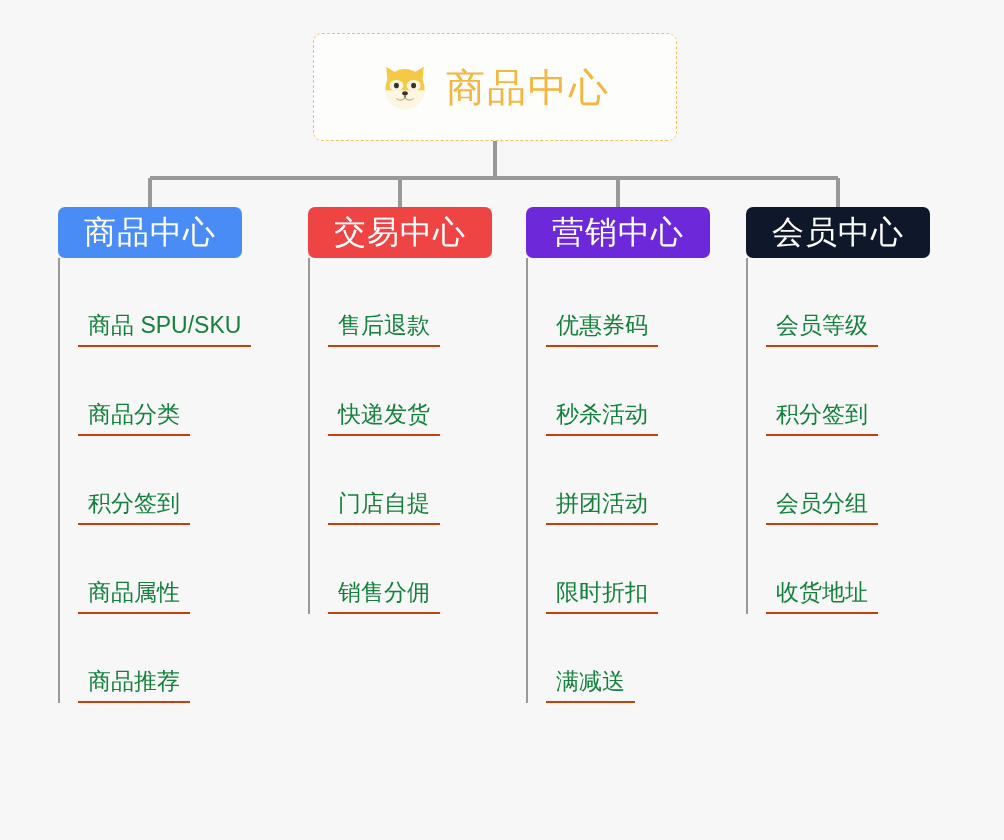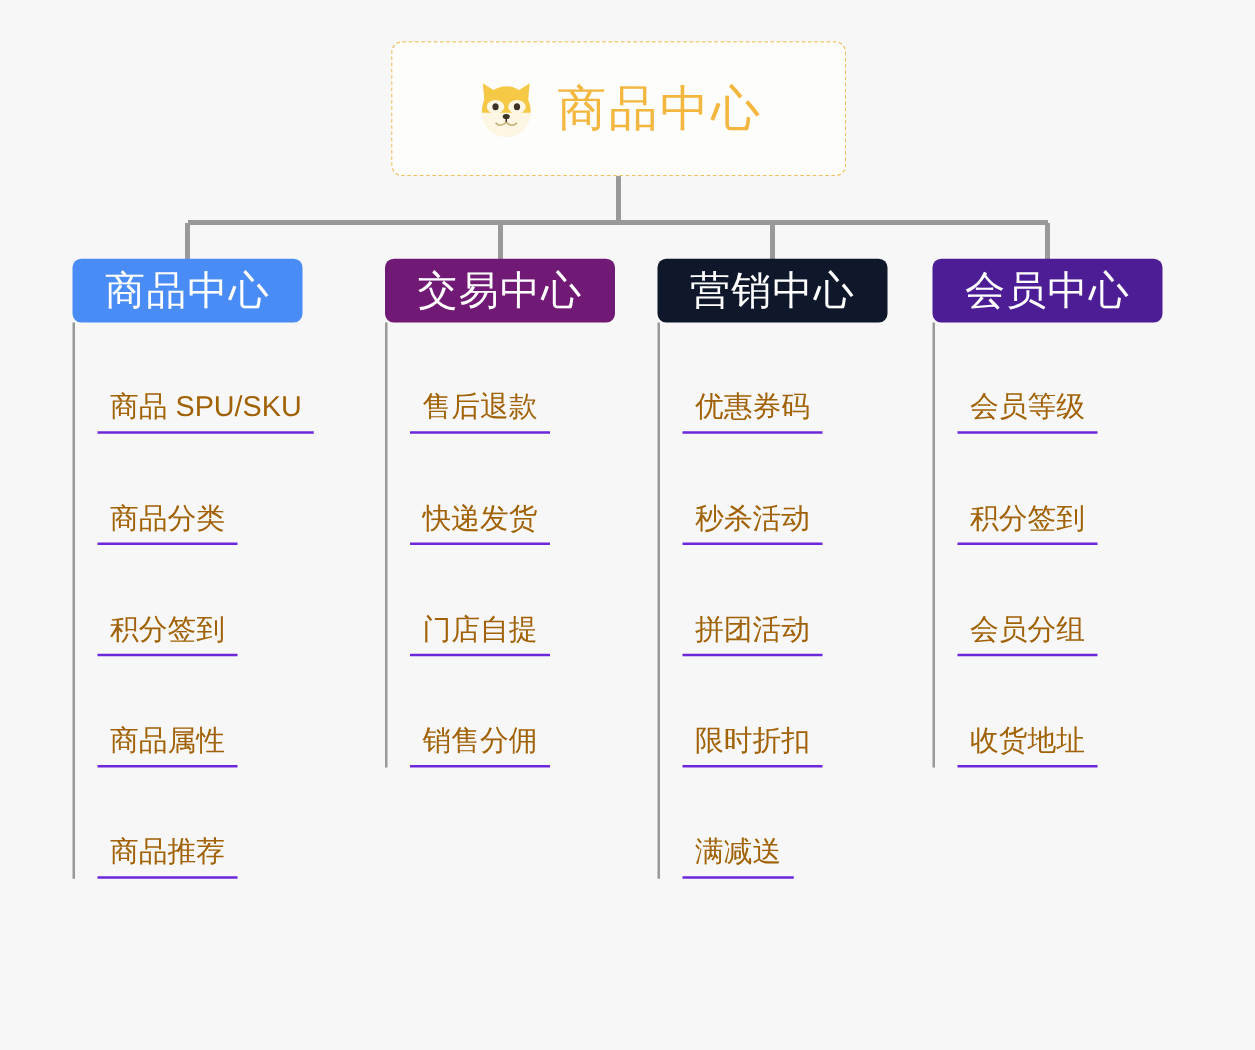--- a/index.html
+++ b/index.html
@@ -86,25 +86,25 @@
   }
   .leaf-item {
     position: relative;
     height: 89px;
     box-sizing: border-box;
     display: flex;
     align-items: flex-end;
   }
   .leaf-label {
     font-size: 23px;
-    color: #a16207;
+    color: #15803d;
     line-height: 1;
     padding: 0 10px 8px 10px;
     margin-left: 20px;
-    border-bottom: 2px solid #6d28d9;
+    border-bottom: 2px solid #c2410c;
     white-space: nowrap;
   }
 
   
   .spine {
     position: absolute;
     left: 0;
     top: 0;
     bottom: 0;
     width: 2px;
@@ -174,60 +174,60 @@
           </div>
           <div class="leaf-item">
             <span class="leaf-label">商品属性</span>
           </div>
           <div class="leaf-item">
             <span class="leaf-label">商品推荐</span>
           </div>
         </div>
       </div>
       <div class="branch" style="left: 308px; width: 184px;">
-        <div class="branch-header" style="background: #701a75; width: 184px;">交易中心</div>
+        <div class="branch-header" style="background: #ef4444; width: 184px;">交易中心</div>
         <div class="leaf-list">
           <div class="spine"></div>
           <div class="leaf-item">
             <span class="leaf-label">售后退款</span>
           </div>
           <div class="leaf-item">
             <span class="leaf-label">快递发货</span>
           </div>
           <div class="leaf-item">
             <span class="leaf-label">门店自提</span>
           </div>
           <div class="leaf-item">
             <span class="leaf-label">销售分佣</span>
           </div>
         </div>
       </div>
       <div class="branch" style="left: 526px; width: 184px;">
-        <div class="branch-header" style="background: #0f172a; width: 184px; text-align: center;">营销中心</div>
+        <div class="branch-header" style="background: #6d28d9; width: 184px; text-align: center;">营销中心</div>
         <div class="leaf-list">
           <div class="spine"></div>
           <div class="leaf-item">
             <span class="leaf-label">优惠券码</span>
           </div>
           <div class="leaf-item">
             <span class="leaf-label">秒杀活动</span>
           </div>
           <div class="leaf-item">
             <span class="leaf-label">拼团活动</span>
           </div>
           <div class="leaf-item">
             <span class="leaf-label">限时折扣</span>
           </div>
           <div class="leaf-item">
             <span class="leaf-label">满减送</span>
           </div>
         </div>
       </div>
       <div class="branch" style="left: 746px; width: 184px;">
-        <div class="branch-header" style="background: #4c1d95; width: 184px;">会员中心</div>
+        <div class="branch-header" style="background: #0f172a; width: 184px;">会员中心</div>
         <div class="leaf-list">
           <div class="spine"></div>
           <div class="leaf-item">
             <span class="leaf-label">会员等级</span>
           </div>
           <div class="leaf-item">
             <span class="leaf-label">积分签到</span>
           </div>
           <div class="leaf-item">
             <span class="leaf-label">会员分组</span>

